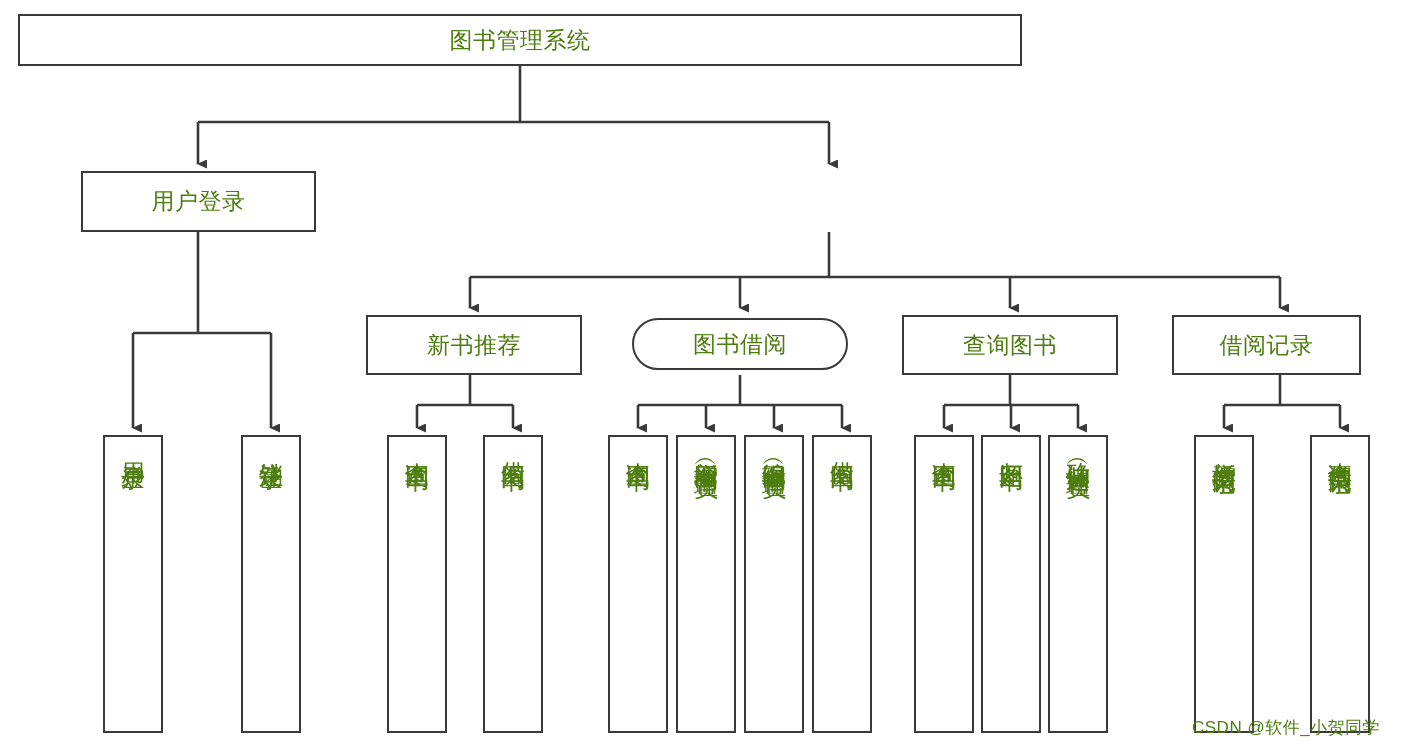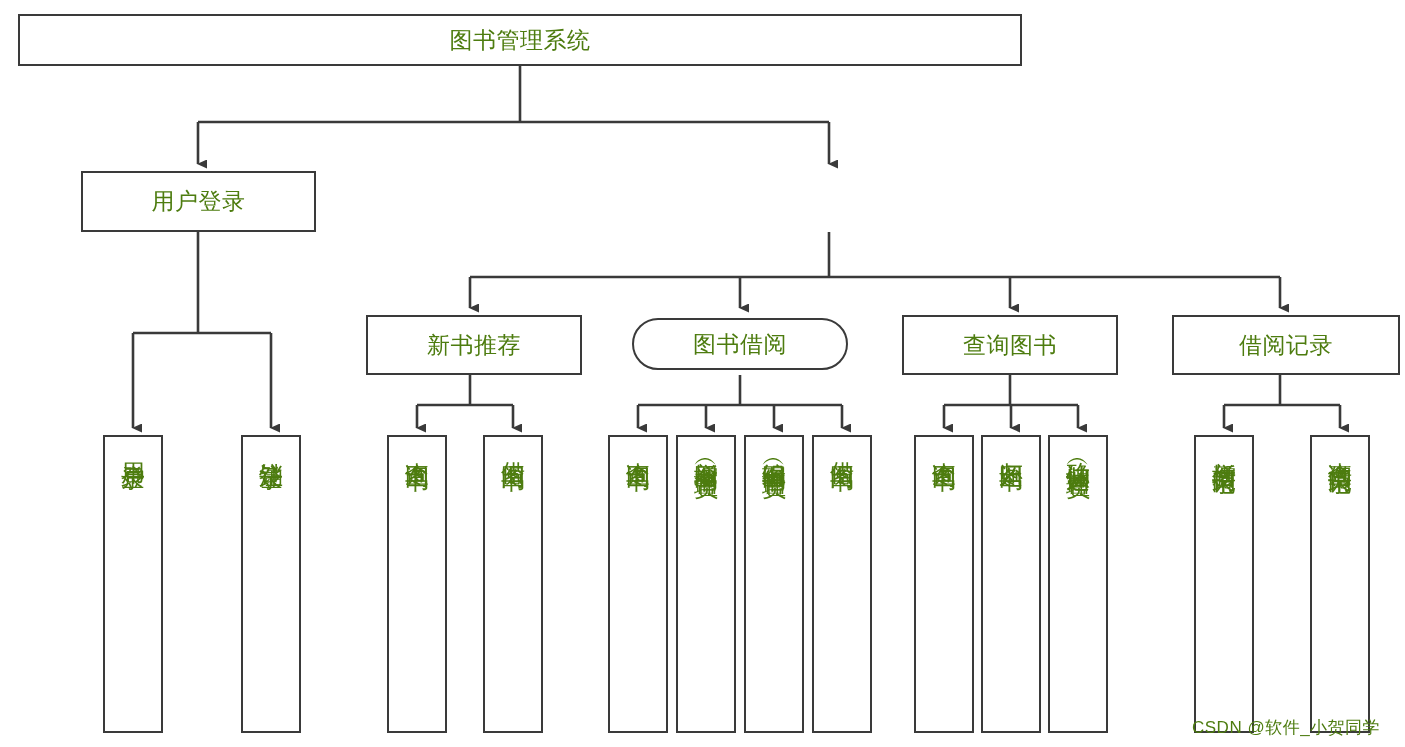--- a/index.html
+++ b/index.html
@@ -132,21 +132,21 @@
 
   <div class="node horizontal" style="left:366px; top:315px; width:216px; height:60px;">
     <span class="node-label">新书推荐</span>
   </div>
   <div class="node horizontal" style="left:632px; top:318px; width:216px; height:52px;border-radius:30px;">
     <span class="node-label">图书借阅</span>
   </div>
   <div class="node horizontal" style="left:902px; top:315px; width:216px; height:60px;">
     <span class="node-label">查询图书</span>
   </div>
-  <div class="node horizontal" style="left:1172px; top:315px; width:228px; height:60px;">
+  <div class="node horizontal" style="left:1172px; top:315px; width:189px; height:60px;">
     <span class="node-label">借阅记录</span>
   </div>
 
   <div class="node vertical" style="left:103px; top:435px; width:60px; height:298px;">
     <span class="node-label">用户登录</span>
   </div>
   <div class="node vertical" style="left:241px; top:435px; width:60px; height:298px;">
     <span class="node-label">注销登录</span>
   </div>
 

